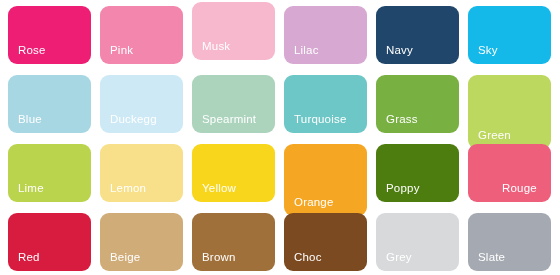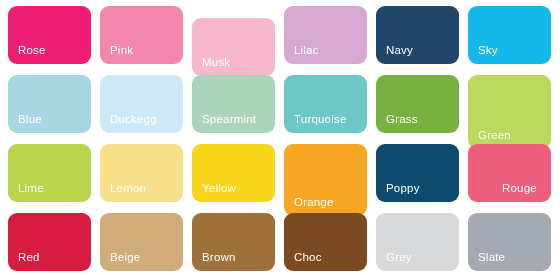--- a/index.html
+++ b/index.html
@@ -43,21 +43,21 @@
 </head>
 <body>
 
 <div id="palette-grid" style="background: rgb(255, 255, 255);">
     <div class="swatch" style="left: 8px; top: 6px; width: 83px; height: 58px; border-radius: 9px; background: rgb(238, 30, 116);">
       <span class="swatch-label" style="color: rgb(255, 255, 255);">Rose</span>
     </div>
     <div class="swatch" style="left: 100px; top: 6px; width: 83px; height: 58px; border-radius: 9px; background: rgb(242, 134, 172); padding-left: 12px;">
       <span class="swatch-label" style="color: rgb(255, 255, 255);">Pink</span>
     </div>
-    <div class="swatch" style="left: 192px; top: 18px; width: 83px; height: 58px; border-radius: 9px; background: rgb(247, 184, 205);">
+    <div class="swatch" style="left: 192px; top: 2px; width: 83px; height: 58px; border-radius: 9px; background: rgb(247, 184, 205);">
       <span class="swatch-label" style="color: rgb(255, 255, 255);">Musk</span>
     </div>
     <div class="swatch" style="left: 376px; top: 6px; width: 83px; height: 58px; border-radius: 9px; background: rgb(32, 70, 107);">
       <span class="swatch-label" style="color: rgb(255, 255, 255);">Navy</span>
     </div>
     <div class="swatch" style="left: 284px; top: 6px; width: 83px; height: 58px; border-radius: 9px; background: rgb(215, 168, 209);">
       <span class="swatch-label" style="color: rgb(255, 255, 255);">Lilac</span>
     </div>
     <div class="swatch" style="left: 468px; top: 6px; width: 83px; height: 58px; border-radius: 9px; background: rgb(21, 185, 233);">
       <span class="swatch-label" style="color: rgb(255, 255, 255);">Sky</span>
@@ -85,21 +85,21 @@
     </div>
     <div class="swatch" style="left: 8px; top: 144px; width: 83px; height: 58px; border-radius: 9px; background: rgb(186, 212, 78);">
       <span class="swatch-label" style="color: rgb(255, 255, 255);">Lime</span>
     </div>
     <div class="swatch" style="left: 192px; top: 144px; width: 83px; height: 58px; border-radius: 9px; background: rgb(248, 214, 28);">
       <span class="swatch-label" style="color: rgb(255, 255, 255);">Yellow</span>
     </div>
     <div class="swatch" style="left: 284px; top: 144px; width: 83px; height: 72px; border-radius: 9px; background: rgb(245, 166, 35);">
       <span class="swatch-label" style="color: rgb(255, 255, 255);">Orange</span>
     </div>
-    <div class="swatch" style="left: 376px; top: 144px; width: 83px; height: 58px; border-radius: 9px; background: #0c4a6e;">
+    <div class="swatch" style="left: 376px; top: 144px; width: 83px; height: 58px; border-radius: 9px; background: #4d7c0f;">
       <span class="swatch-label" style="color: rgb(255, 255, 255);">Poppy</span>
     </div>
     <div class="swatch" style="left: 468px; top: 144px; width: 83px; height: 58px; border-radius: 9px; background: rgb(238, 95, 124);">
       <span class="swatch-label" style="color: rgb(255, 255, 255); margin-left: 24px;">Rouge</span>
     </div>
     <div class="swatch" style="left: 8px; top: 213px; width: 83px; height: 58px; border-radius: 9px; background: rgb(216, 28, 63);">
       <span class="swatch-label" style="color: rgb(255, 255, 255);">Red</span>
     </div>
     <div class="swatch" style="left: 100px; top: 213px; width: 83px; height: 58px; border-radius: 9px; background: rgb(208, 172, 120);">
       <span class="swatch-label" style="color: rgb(255, 255, 255);">Beige</span>

